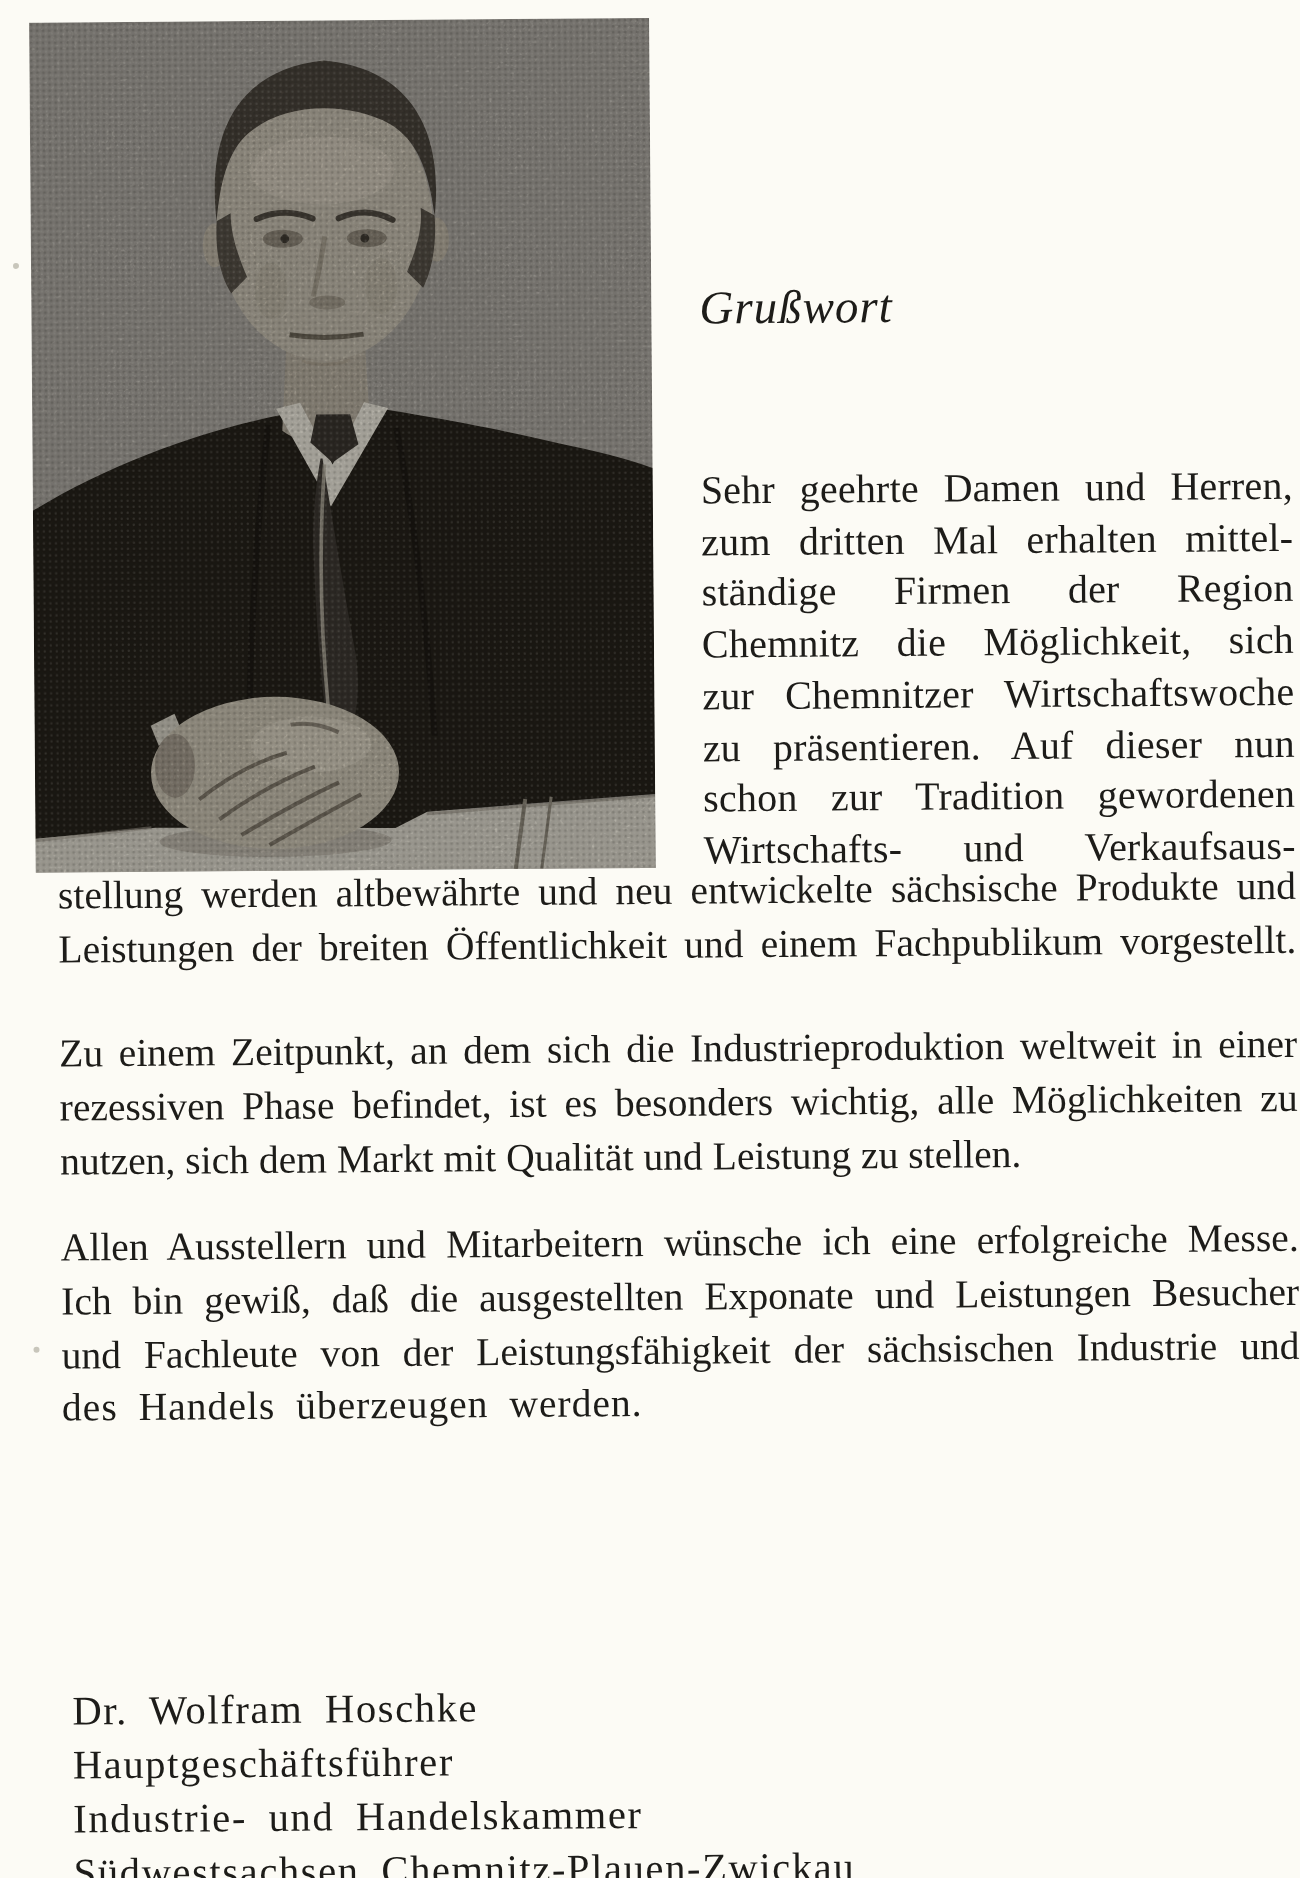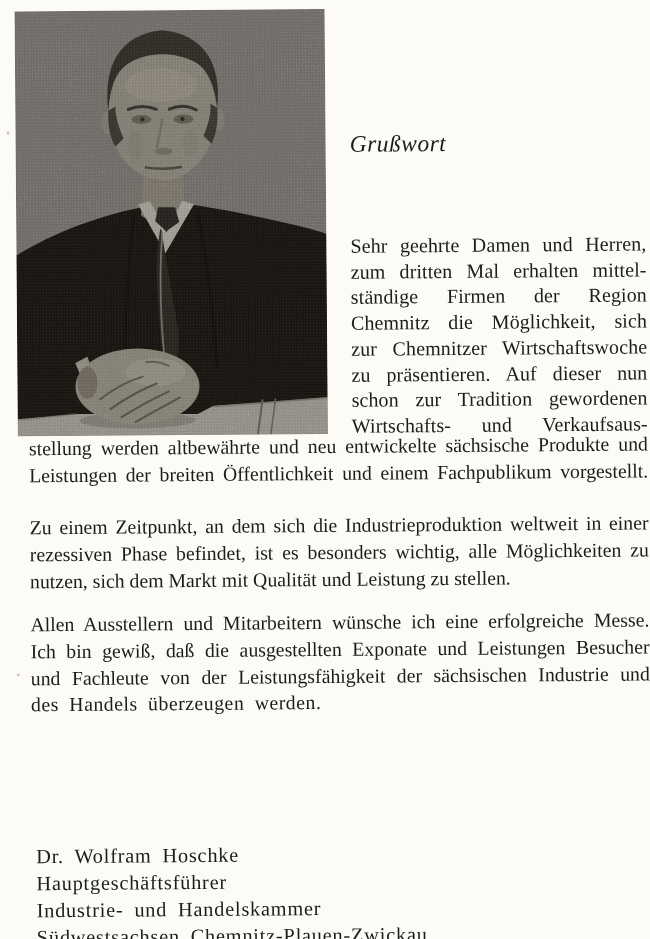--- a/index.html
+++ b/index.html
@@ -6,21 +6,21 @@
   .page{
     position:relative;width:650px;height:939px;overflow:hidden;
     background:#fcfbf5;
     font-family:"Liberation Serif","DejaVu Serif",serif;
     color:#1d1c19;
   }
   .tilt{position:absolute;inset:0;transform:rotate(-0.45deg);transform-origin:320px 450px;}
   .photo{position:absolute;left:18px;top:9px;width:310px;height:425px;}
   .photo svg{display:block;width:100%;height:100%;}
   .heading{
-    position:absolute;left:352px;top:131px;
+    position:absolute;left:352px;top:142px;
     font-size:23.5px;font-style:italic;letter-spacing:.5px;
   }
   .txtline{white-space:nowrap;}
   .j{text-align:justify;text-align-last:justify;}
   .l{text-align:left;}
   .col{
     position:absolute;left:352px;top:234px;width:296px;
     font-size:20px;line-height:25.7px;letter-spacing:.1px;
   }
   .fw{

